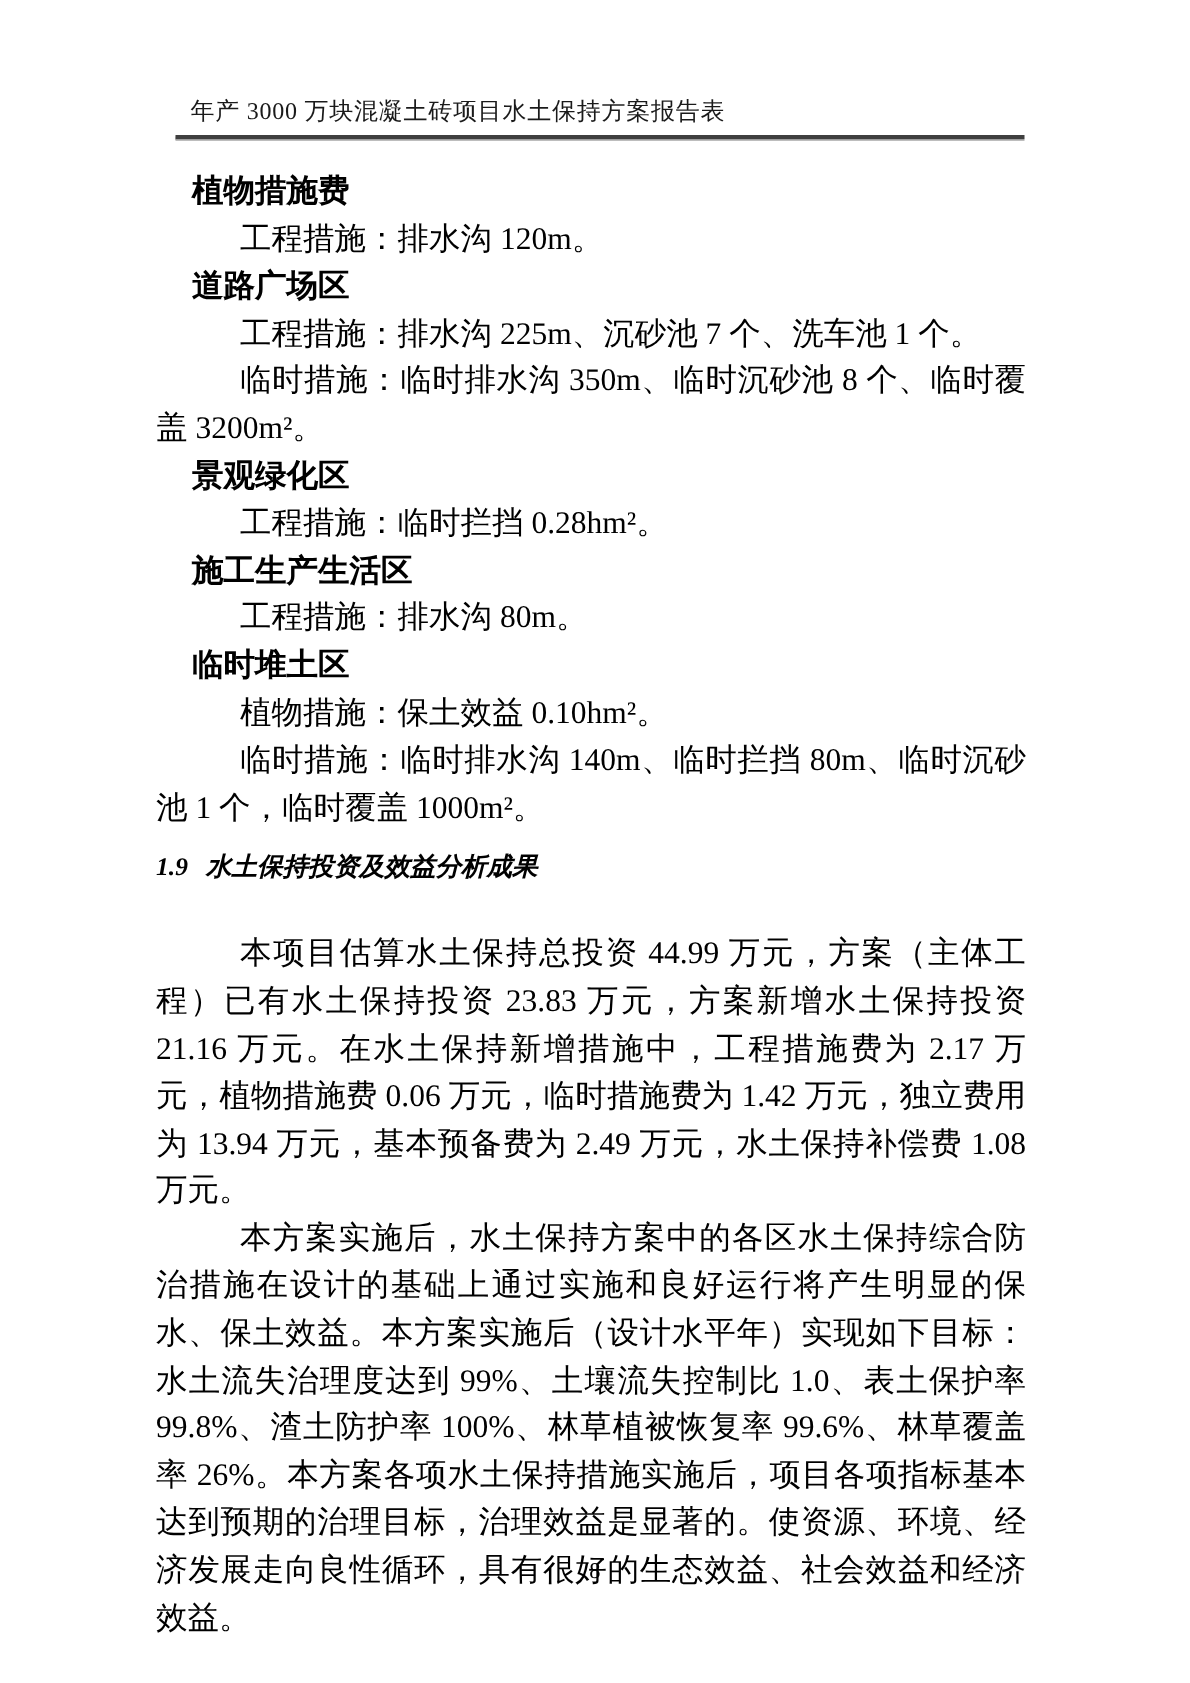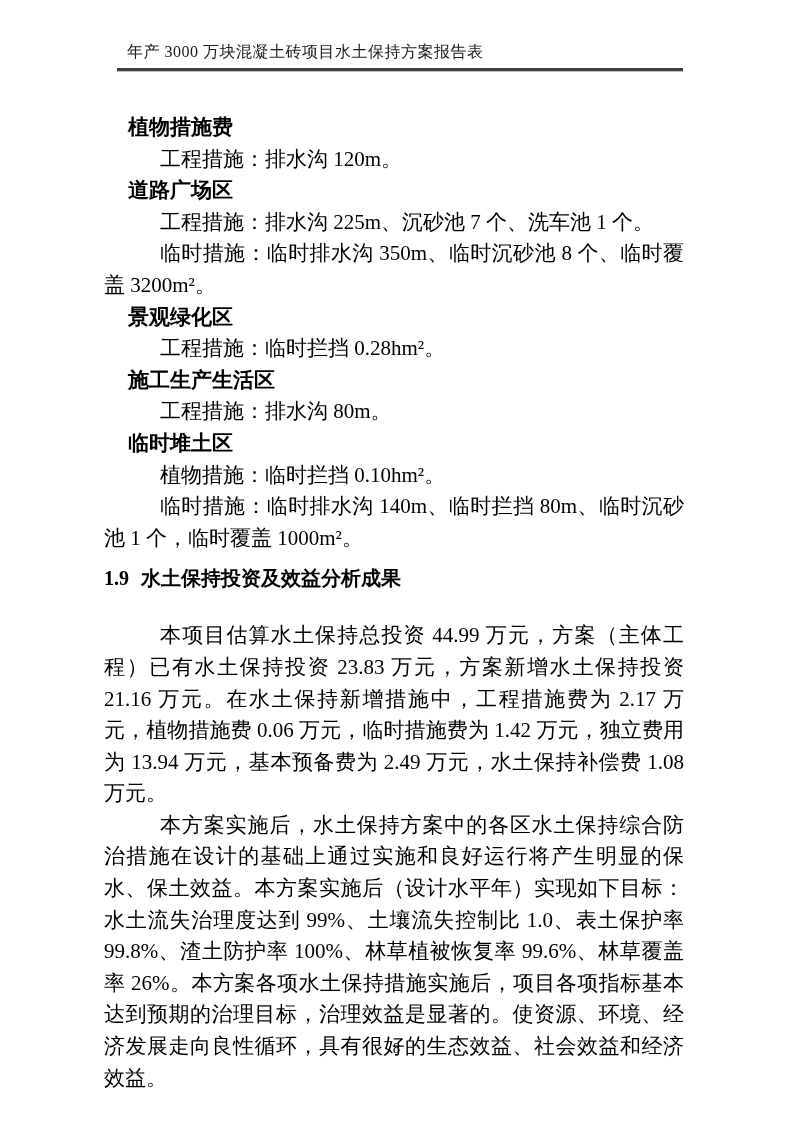--- a/index.html
+++ b/index.html
@@ -9,21 +9,21 @@
     height: 1122px;
     background: #ffffff;
     font-family: "Liberation Serif", "DejaVu Serif", serif;
     color: #000000;
     overflow: hidden;
   }
   
   .header {
     position: absolute;
     left: 117px;
-    top: 42px;
+    top: 64px;
     width: 566px;
   }
   .header-title {
     display: block;
     font-size: 16px;
     letter-spacing: 0.5px;
     padding-left: 10px;
     padding-bottom: 5px;
     color: #1a1a1a;
   }
@@ -48,26 +48,27 @@
     text-align: left;
   }
   .measure {
     text-indent: 56px;
   }
   .para {
     margin: 0;
     text-indent: 56px;
   }
   .h2 {
-    font-size: 20px;
+    font-size: 17px;
     font-weight: bold;
     line-height: 36px;
     margin: 6px 0 24px 0;
     text-align: left;
     text-indent: 0;
+    font-style: italic;
   }
   .h2 .h2-num { margin-right: 12px; font-family: "Liberation Serif", serif; }
   
   .footer {
     position: absolute;
     top: 1040px;
     left: 0;
     width: 793px;
     text-align: center;
     font-size: 15px;
@@ -101,21 +102,21 @@
       <div class="measure">工程措施：临时拦挡 0.28hm²。</div>
     </div>
 
     <div>
       <div class="sec-title">施工生产生活区</div>
       <div class="measure">工程措施：排水沟 80m。</div>
     </div>
 
     <div>
       <div class="sec-title">临时堆土区</div>
-      <div class="measure">植物措施：临时拦挡 0.10hm²。</div>
+      <div class="measure">植物措施：保土效益 0.10hm²。</div>
       <div class="measure">临时措施：临时排水沟 140m、临时拦挡 80m、临时沉砂池 1 个，临时覆盖 1000m²。</div>
     </div>
 
     <div class="h2">
       <span class="h2-num">1.9</span><span>水土保持投资及效益分析成果</span>
     </div>
 
     <p class="para">本项目估算水土保持总投资 44.99 万元，方案（主体工程）已有水土保持投资 23.83 万元，方案新增水土保持投资 21.16 万元。在水土保持新增措施中，工程措施费为 2.17 万元，植物措施费 0.06 万元，临时措施费为 1.42 万元，独立费用为 13.94 万元，基本预备费为 2.49 万元，水土保持补偿费 1.08 万元。</p>
     <p class="para">本方案实施后，水土保持方案中的各区水土保持综合防治措施在设计的基础上通过实施和良好运行将产生明显的保水、保土效益。本方案实施后（设计水平年）实现如下目标：水土流失治理度达到 99%、土壤流失控制比 1.0、表土保护率 99.8%、渣土防护率 100%、林草植被恢复率 99.6%、林草覆盖率 26%。本方案各项水土保持措施实施后，项目各项指标基本达到预期的治理目标，治理效益是显著的。使资源、环境、经济发展走向良性循环，具有很好的生态效益、社会效益和经济效益。</p>
 

